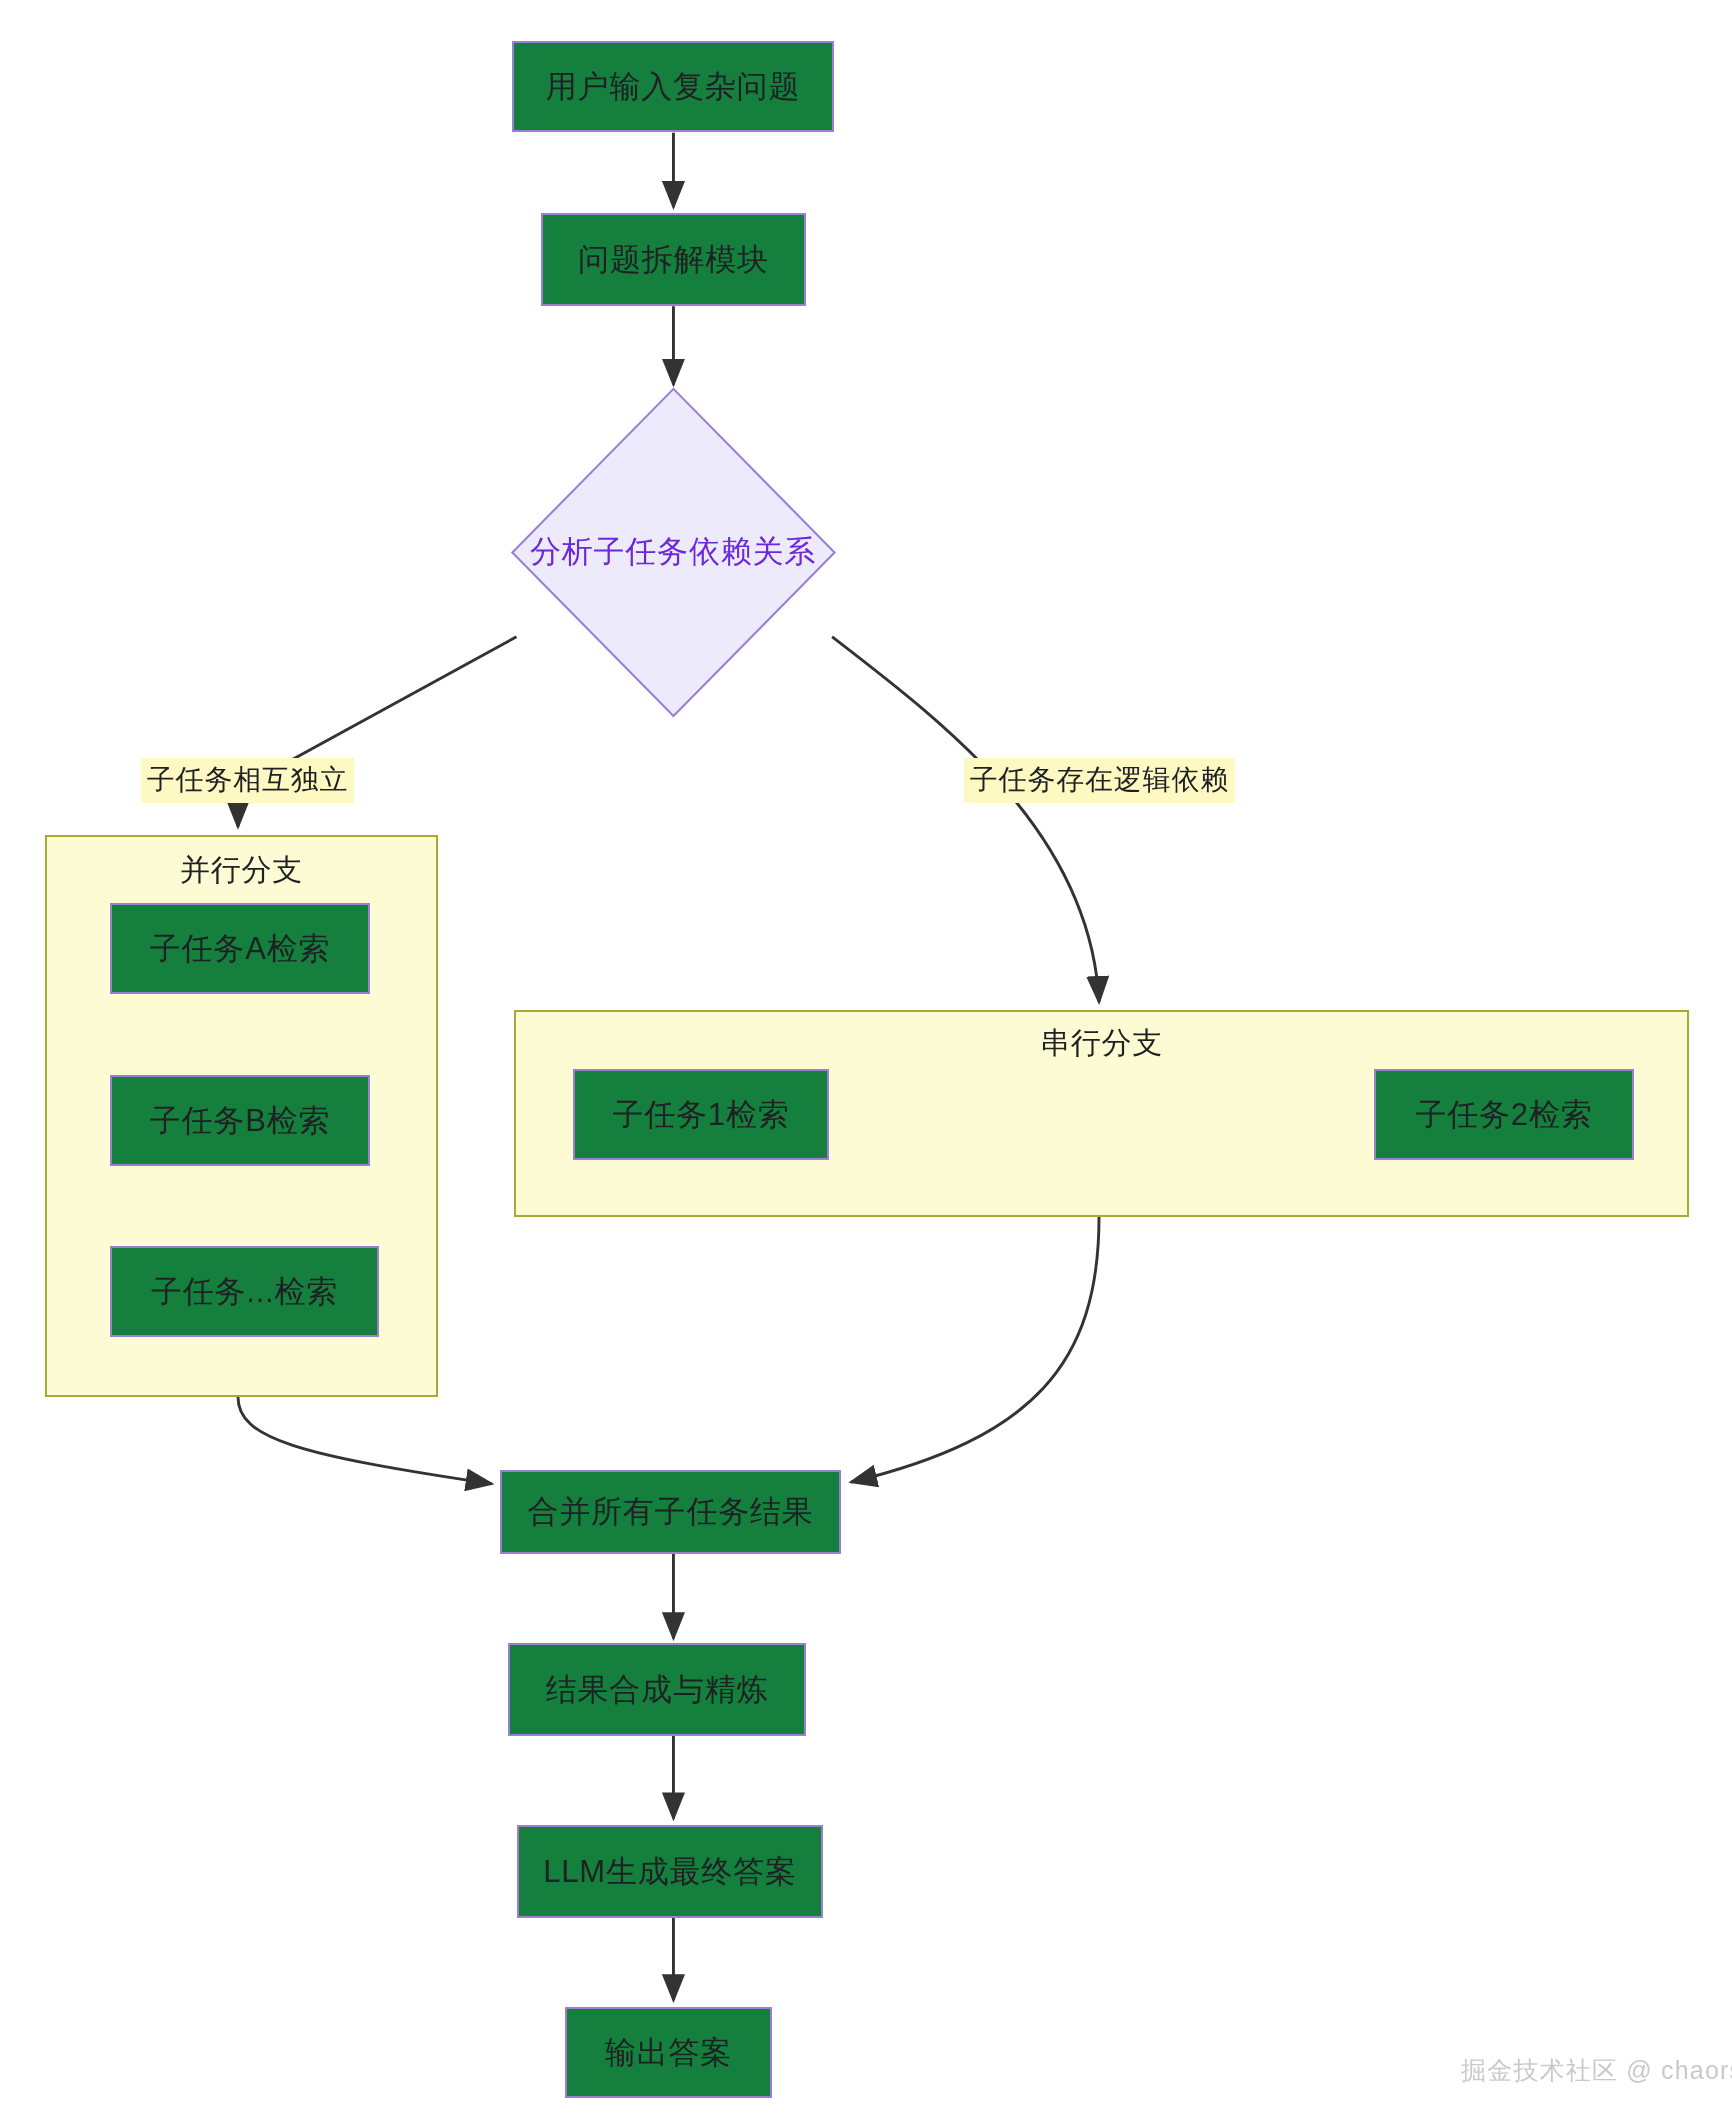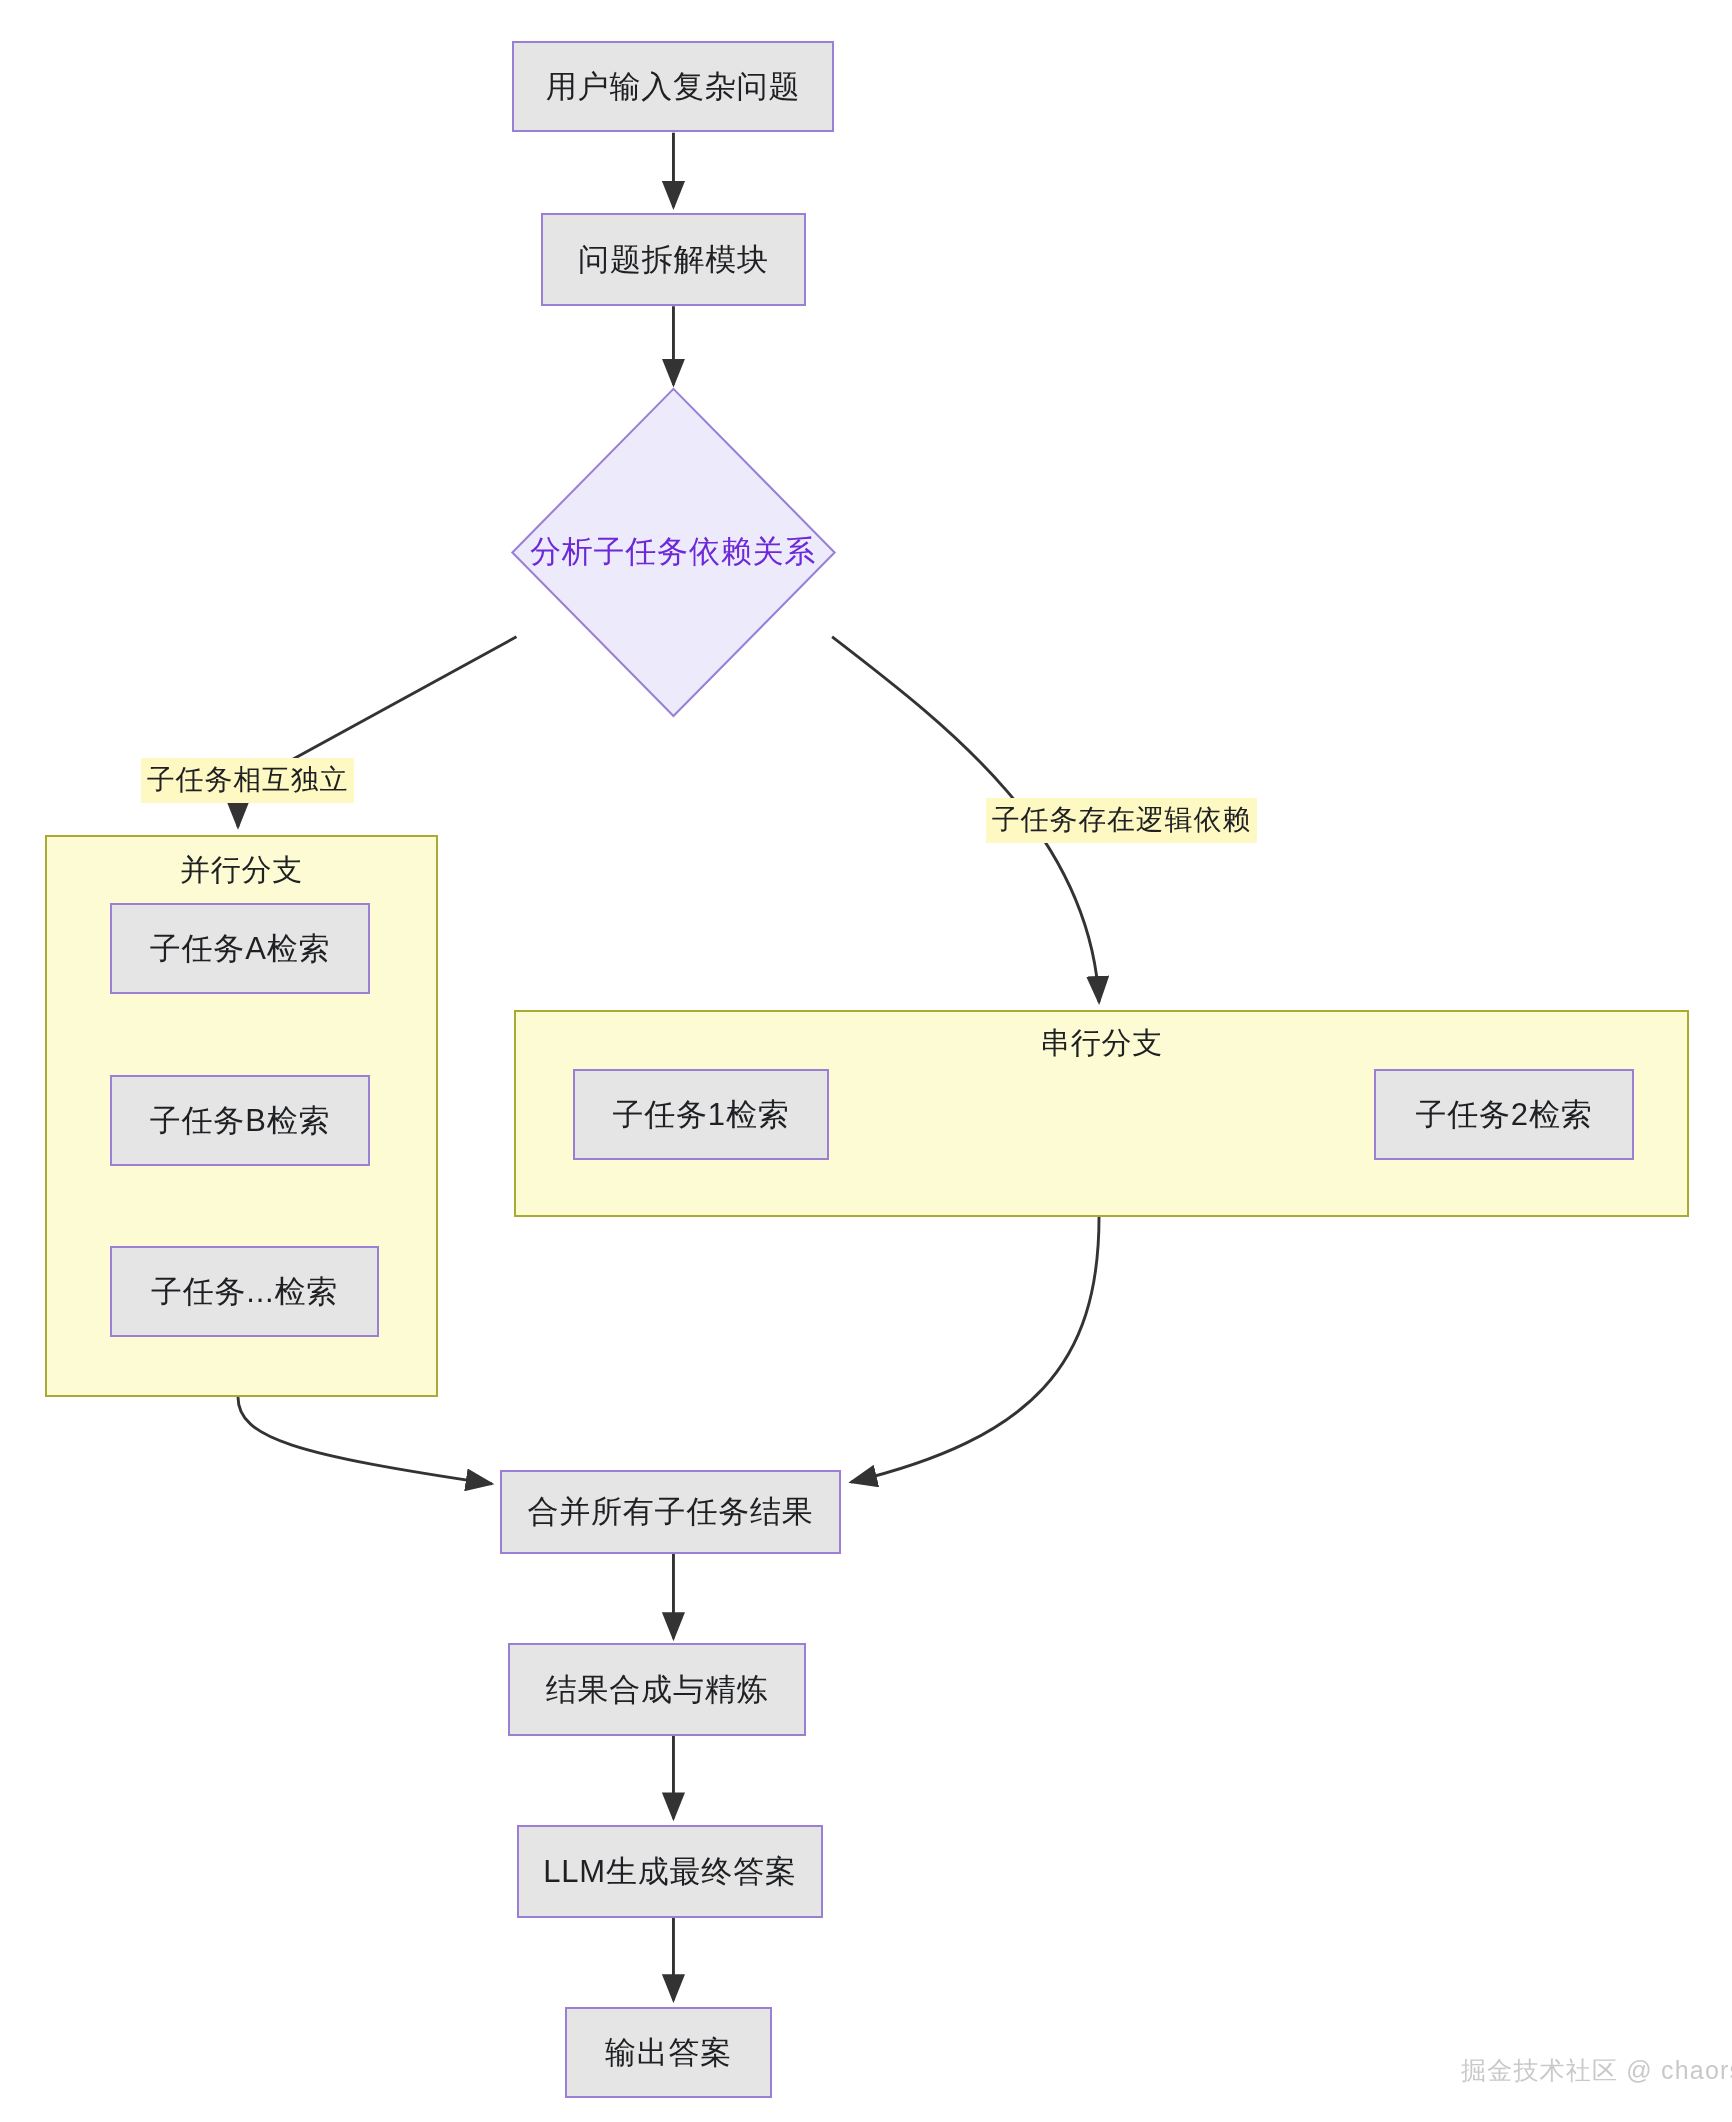--- a/index.html
+++ b/index.html
@@ -2,21 +2,21 @@
 <html style="font-size:13.2px"><head>
 <meta charset="utf-8">
 <style>
   html,body{margin:0;padding:0;background:#ffffff;}
   body{font-family:"Liberation Sans","DejaVu Sans",sans-serif;}
   #stage{position:relative;width:1732px;height:2123px;background:#ffffff;overflow:hidden;}
   svg.edges{position:absolute;left:0;top:0;width:1732px;height:2123px;pointer-events:none;}
 
   .node{
     position:absolute;
-    background:#e5e5e5;
+    background:#15803d;
     border:2.1px solid #9A7FD4;
     display:flex;align-items:center;justify-content:center;
     color:#1f2023;
     font-size:31px;
     letter-spacing:0.8px;
     box-sizing:border-box;
     text-align:center;
     line-height:1.2;
     z-index:4;
   }
@@ -137,18 +137,18 @@
     <span>结果合成与精炼</span>
   </div>
   <div class="node" style="left:517px; top:1825px; width:306px; height:93px;">
     <span>LLM生成最终答案</span>
   </div>
   <div class="node" style="left:565px; top:2007px; width:207px; height:91px;">
     <span>输出答案</span>
   </div>
 
   <div class="edge-label" style="left:141px; top:758px;">子任务相互独立</div>
-  <div class="edge-label" style="left:986px; top:758px;margin-top:40px;">子任务存在逻辑依赖</div>
+  <div class="edge-label" style="left:964px; top:758px;">子任务存在逻辑依赖</div>
 
   <div class="watermark" style="left:1461px; top:2054px;">掘金技术社区 @ chaors</div>
 
 </div>
 
 
 </body></html>

